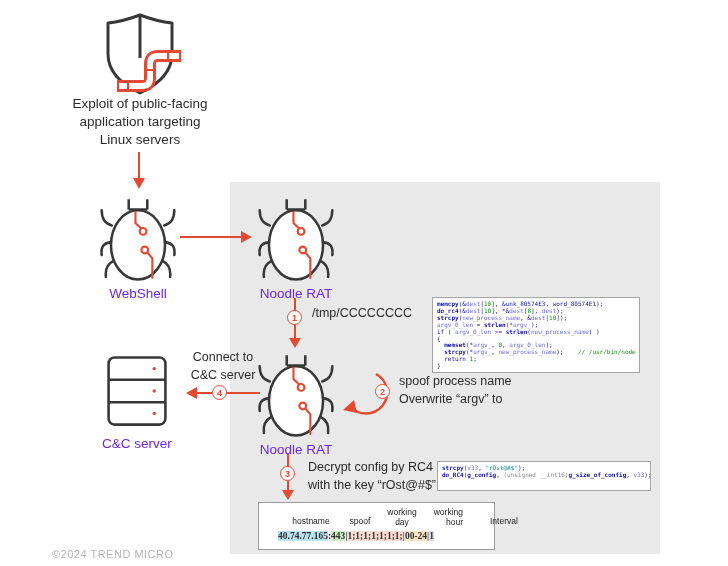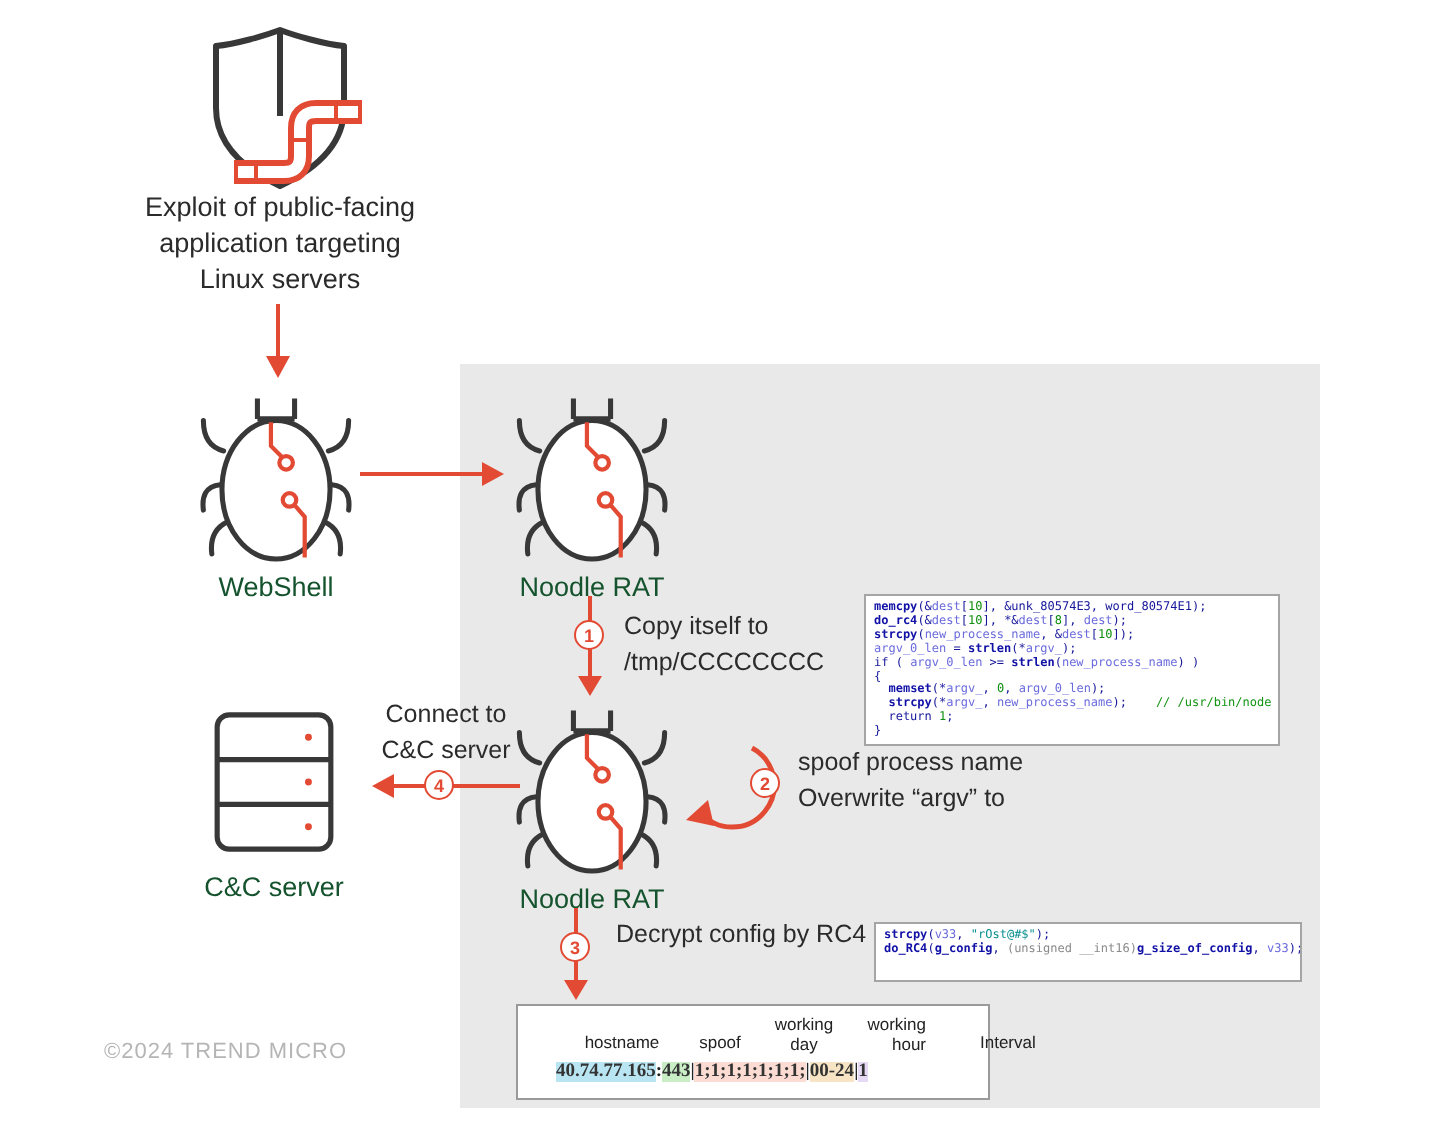--- a/index.html
+++ b/index.html
@@ -3,21 +3,21 @@
 <meta charset="utf-8">
 <style>
   * { margin:0; padding:0; box-sizing:border-box; }
   body { background:#fff; }
   .canvas {
     position:relative; width:660px; height:566px; background:#ffffff;
     font-family:"Liberation Sans", sans-serif; overflow:hidden; color:#2b2b2b;
   }
   .gray-panel { position:absolute; left:230px; top:182px; width:437px; height:372px; background:#e9e9e9; }
   .caption { position:absolute; text-align:center; font-size:13.5px; line-height:18px; white-space:pre-line; color:#2b2b2b; }
-  .node-label { position:absolute; text-align:center; font-size:13.5px; color:#14532d; }
+  .node-label { position:absolute; text-align:center; font-size:13.5px; color:#6d28d9; }
   .step-text { position:absolute; font-size:12.5px; line-height:18px; color:#2b2b2b; }
   .step-text.center { text-align:center; }
   .badge {
     position:absolute; width:15px; height:15px; border:1.4px solid #e24a33; border-radius:50%;
     background:#fff; color:#e24a33; font-size:9px; font-weight:bold;
     display:flex; align-items:center; justify-content:center; z-index:4;
   }
   svg.abs { position:absolute; overflow:visible; }
   .code-box {
     position:absolute; background:#fff; border:1px solid #a5a5a5;
@@ -38,21 +38,21 @@
   .cfg-value {
     position:absolute; left:19px; top:28px; font-family:Liberation Serif, serif;
     font-size:9.5px; font-weight:bold; color:#333; white-space:pre; letter-spacing:0;text-align:right;
   }
   .tok-hl-blue   { background:#b9e4f1; }
   .tok-hl-green  { background:#c9eec6; }
   .tok-hl-pink   { background:#fcdcd2; }
   .tok-hl-tan    { background:#f6e4c4; }
   .tok-hl-purple { background:#e6d9f6; }
   .tok-sep       { color:#222; }
-  .footer { position:absolute; left:52px; top:520px; font-size:11px; letter-spacing:0.5px; color:#b5b5b5; }
+  .footer { position:absolute; left:52px; top:548px; font-size:11px; letter-spacing:0.5px; color:#b5b5b5; }
 </style>
 </head>
 <body>
 
 <div class="canvas">
 
   <div class="gray-panel"></div>
 
   <svg class="abs" style="left:96px;top:12px;" width="90" height="84" viewBox="0 0 90 84">
     <path d="M44,3 C36,6 22,10 12,11 L12,42 C12,61 27,73 44,81 C61,73 76,61 76,42 L76,11 C66,10 52,6 44,3 Z" fill="#ffffff" stroke="#383838" stroke-width="3" stroke-linejoin="round"></path>
@@ -98,21 +98,20 @@
     <path d="M56,66 L62,73 V97" fill="none" stroke="#e24a33" stroke-width="2.5"></path>
   </svg>
   <div class="node-label" style="left:246px;top:286px;width:100px;">Noodle RAT</div>
 
   <svg class="abs" style="left:286px;top:298px;" width="18" height="52" viewBox="0 0 18 52">
     <line x1="9" y1="0" x2="9" y2="41" stroke="#e24a33" stroke-width="2"></line>
     <polygon points="3,40 15,40 9,50" fill="#e24a33"></polygon>
   </svg>
   <div class="badge" style="left:287px;top:310px;">1</div>
   <div class="step-text" style="left:312px;top:304px;">
-    <div>Copy itself to</div>
     <div>/tmp/CCCCCCCC</div>
   </div>
 
   <div class="code-box" style="left:432px;top:297px;width:208px;height:76px;"><div><span class="tok-fn">memcpy</span><span class="tok-pl">(&amp;</span><span class="tok-var">dest</span><span class="tok-pl">[</span><span class="tok-num">10</span><span class="tok-pl">], &amp;unk_80574E3, word_80574E1);</span></div><div><span class="tok-fn">do_rc4</span><span class="tok-pl">(&amp;</span><span class="tok-var">dest</span><span class="tok-pl">[</span><span class="tok-num">10</span><span class="tok-pl">], *&amp;</span><span class="tok-var">dest</span><span class="tok-pl">[</span><span class="tok-num">8</span><span class="tok-pl">], </span><span class="tok-var">dest</span><span class="tok-pl">);</span></div><div><span class="tok-fn">strcpy</span><span class="tok-pl">(</span><span class="tok-var">new_process_name</span><span class="tok-pl">, &amp;</span><span class="tok-var">dest</span><span class="tok-pl">[</span><span class="tok-num">10</span><span class="tok-pl">]);</span></div><div><span class="tok-var">argv_0_len</span><span class="tok-pl"> = </span><span class="tok-fn">strlen</span><span class="tok-pl">(*</span><span class="tok-var">argv_</span><span class="tok-pl">);</span></div><div><span class="tok-pl">if ( </span><span class="tok-var">argv_0_len</span><span class="tok-pl"> &gt;= </span><span class="tok-fn">strlen</span><span class="tok-pl">(</span><span class="tok-var">new_process_name</span><span class="tok-pl">) )</span></div><div><span class="tok-pl">{</span></div><div><span class="tok-pl">  </span><span class="tok-fn">memset</span><span class="tok-pl">(*</span><span class="tok-var">argv_</span><span class="tok-pl">, </span><span class="tok-num">0</span><span class="tok-pl">, </span><span class="tok-var">argv_0_len</span><span class="tok-pl">);</span></div><div><span class="tok-pl">  </span><span class="tok-fn">strcpy</span><span class="tok-pl">(*</span><span class="tok-var">argv_</span><span class="tok-pl">, </span><span class="tok-var">new_process_name</span><span class="tok-pl">);</span><span class="tok-pl">    </span><span class="tok-com">// /usr/bin/node</span></div><div><span class="tok-pl">  return </span><span class="tok-num">1</span><span class="tok-pl">;</span></div><div><span class="tok-pl">}</span></div></div>
 
   <svg class="abs" style="left:258px;top:352px;" width="76" height="86" viewBox="0 0 90 100">
     <path d="M34,3 V15 M56,3 V15 M34,15 H56" fill="none" stroke="#383838" stroke-width="3"></path>
     <path d="M14,34 C6,32 2,26 2,16 M12,54 C3,55 1,61 2,69 M16,76 C8,80 6,87 7,95
              M76,34 C84,32 88,26 88,16 M78,54 C87,55 89,61 88,69 M74,76 C82,80 84,87 83,95" fill="none" stroke="#383838" stroke-width="3" stroke-linecap="round"></path>
     <ellipse cx="45" cy="57" rx="32" ry="41" fill="#ffffff" stroke="#383838" stroke-width="3"></ellipse>
@@ -153,20 +152,21 @@
   </svg>
   <div class="node-label" style="left:87px;top:436px;width:100px;">C&amp;C server</div>
 
   <svg class="abs" style="left:279px;top:454px;" width="18" height="48" viewBox="0 0 18 48">
     <line x1="9" y1="0" x2="9" y2="37" stroke="#e24a33" stroke-width="2"></line>
     <polygon points="3,36 15,36 9,46" fill="#e24a33"></polygon>
   </svg>
   <div class="badge" style="left:280px;top:466px;">3</div>
   <div class="step-text" style="left:308px;top:458px;">
     <div>Decrypt config by RC4</div>
+    <div>with the key “rOst@#$”</div>
   </div>
 
   <div class="code-box" style="left:437px;top:461px;width:214px;height:30px;"><div><span class="tok-fn">strcpy</span><span class="tok-pl">(</span><span class="tok-var">v33</span><span class="tok-pl">, </span><span class="tok-str">"rOst@#$"</span><span class="tok-pl">);</span></div><div><span class="tok-fn">do_RC4</span><span class="tok-pl">(</span><span class="tok-fn">g_config</span><span class="tok-pl">, </span><span class="tok-cast">(unsigned __int16)</span><span class="tok-fn">g_size_of_config</span><span class="tok-pl">, </span><span class="tok-var">v33</span><span class="tok-pl">);</span></div></div>
 
   <div class="config-box">
     <span class="cfg-header single" style="left:40px;transform:translateX(-50%);">hostname</span>
     <span class="cfg-header single" style="left:89px;transform:translateX(-50%);">spoof</span>
     <span class="cfg-header double" style="left:143px;transform:translateX(-50%);">working
 day</span>
     <span class="cfg-header double" style="left:204px;transform:translateX(-100%);text-align:right;">working

